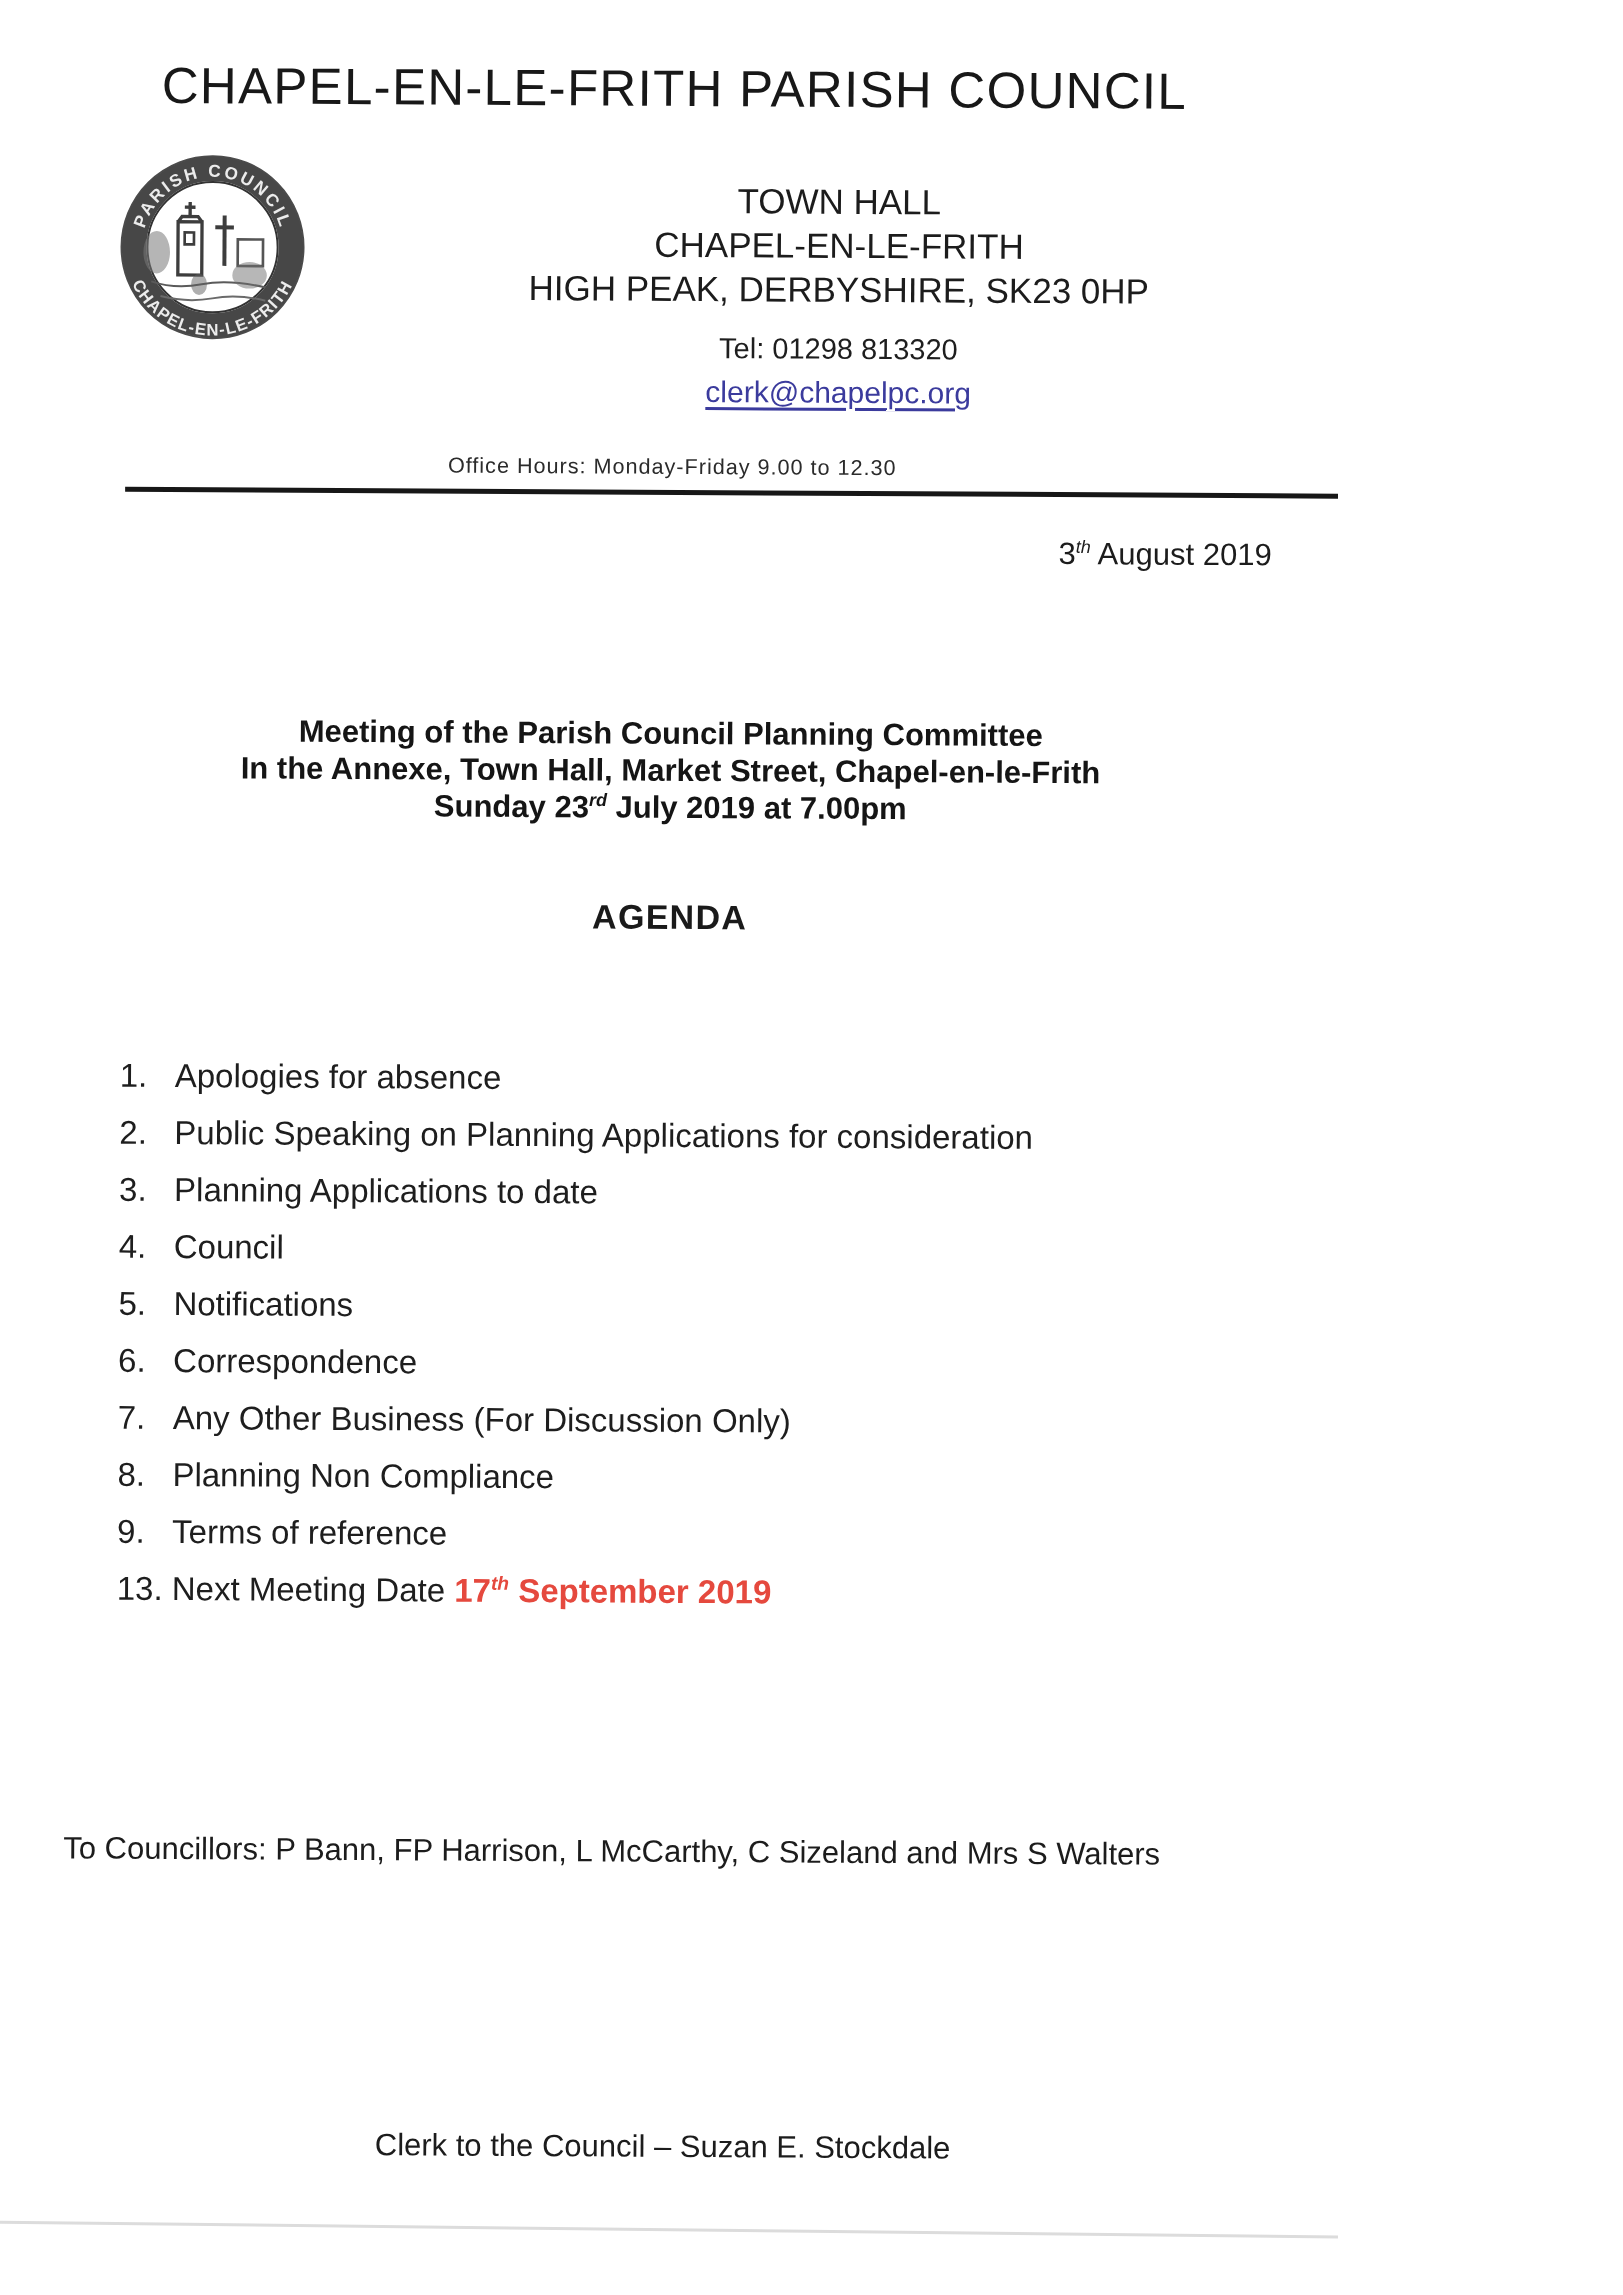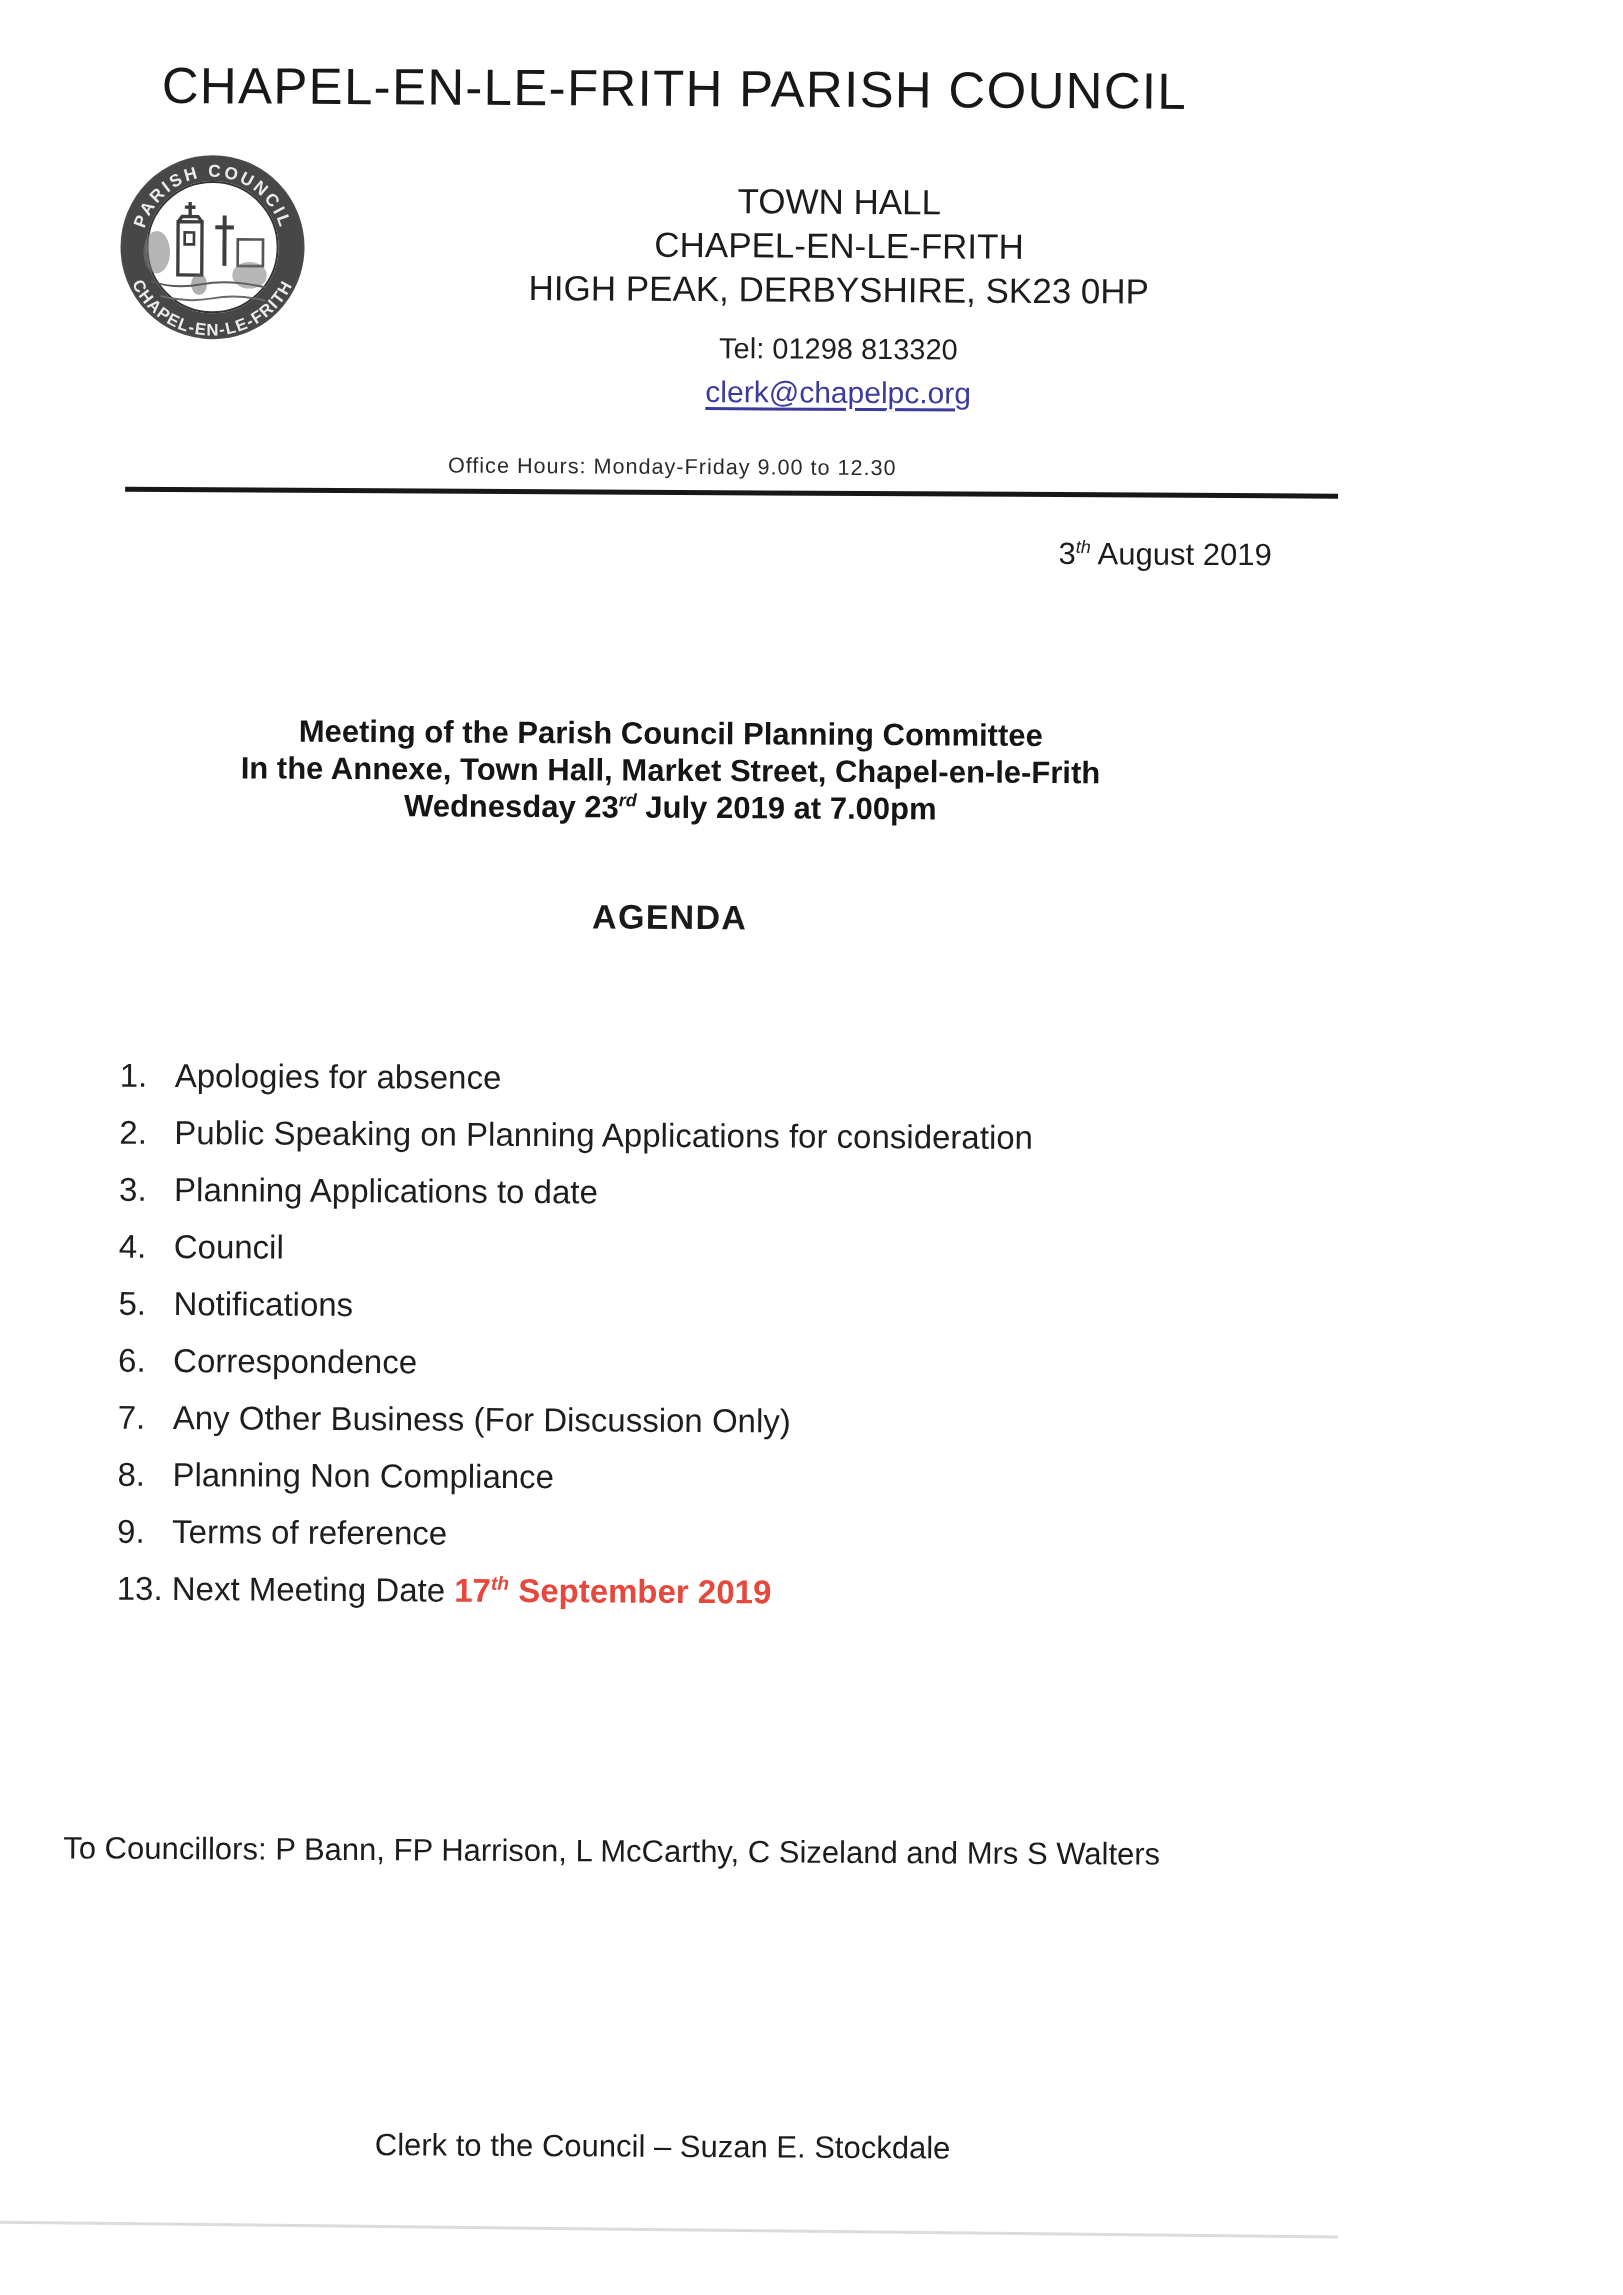--- a/index.html
+++ b/index.html
@@ -106,21 +106,21 @@
     </div>
 
     <div class="hours">Office Hours: Monday-Friday 9.00 to 12.30</div>
     <div class="rule"></div>
 
     <div class="date"><span>3</span><sup class="sup">th</sup><span> August 2019</span></div>
 
     <div class="meeting">
       <div>Meeting of the Parish Council Planning Committee</div>
       <div>In the Annexe, Town Hall, Market Street, Chapel-en-le-Frith</div>
-      <div><span>Wednesday 23</span><sup class="sup">rd</sup><span> July 2019 at 7.00pm</span></div>
+      <div><span>Sunday 23</span><sup class="sup">rd</sup><span> July 2019 at 7.00pm</span></div>
     </div>
 
     <div class="agenda-h">AGENDA</div>
 
     <ol class="list">
       <li>
         <span class="num">1.</span>
         <span class="txt">Apologies for absence</span>
       </li>
       <li>

